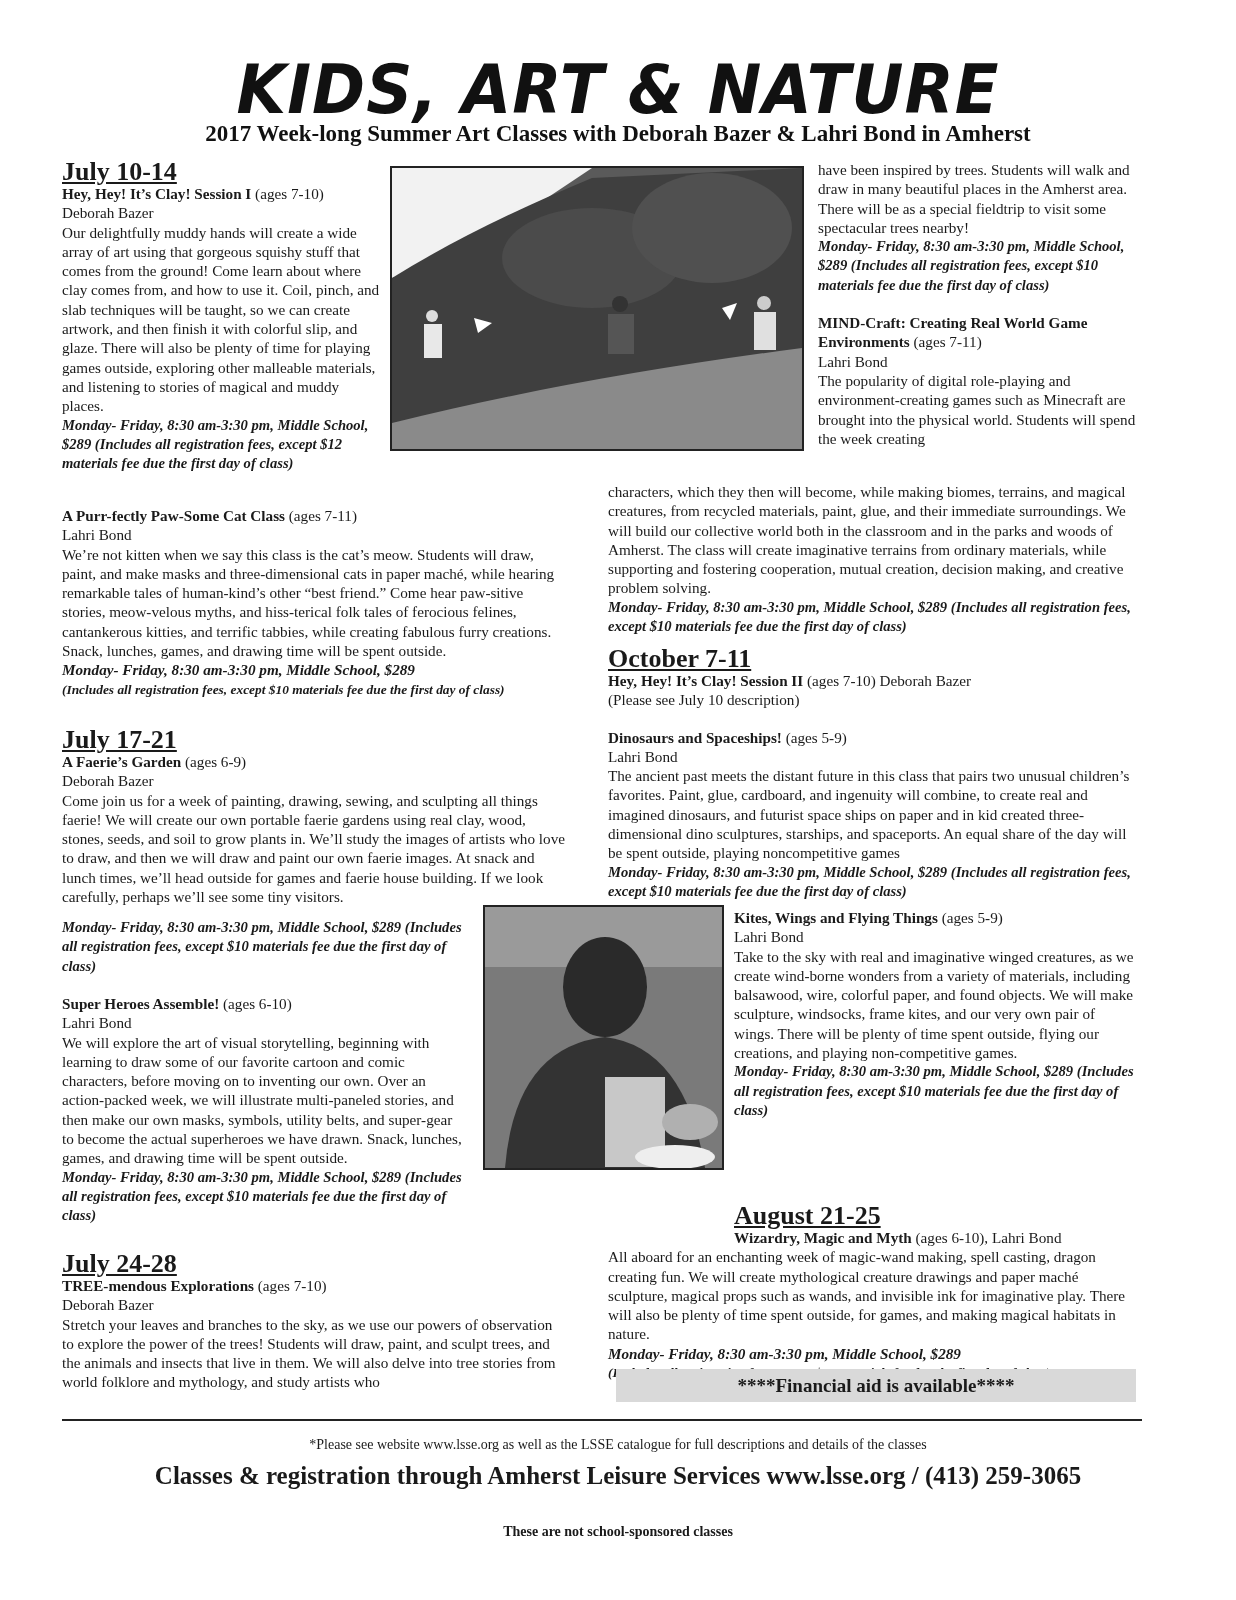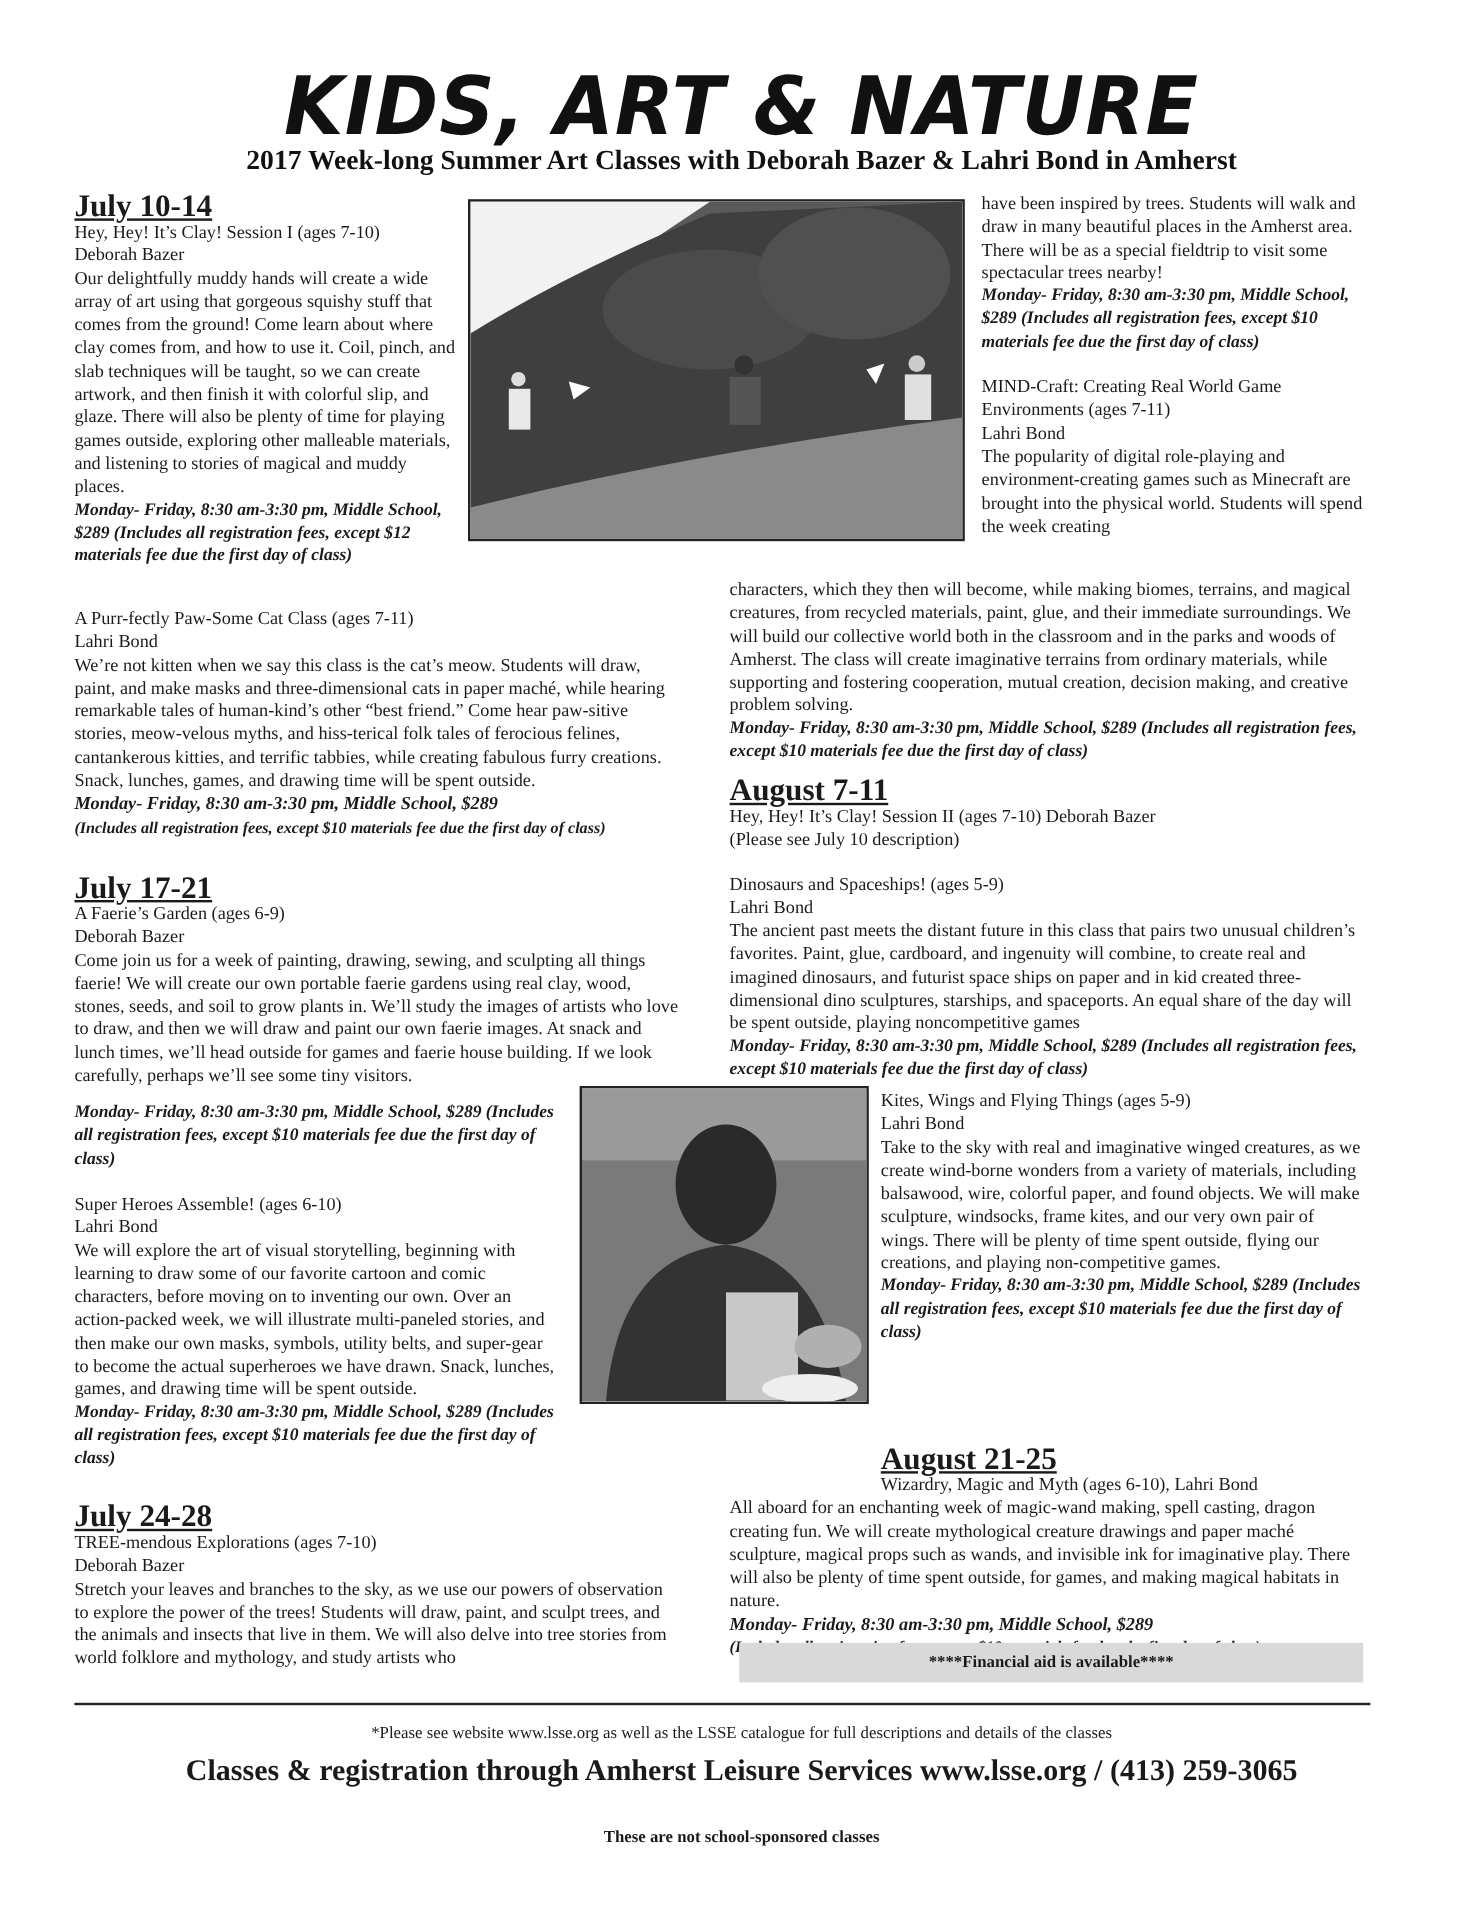--- a/index.html
+++ b/index.html
@@ -7,27 +7,27 @@
          font-family:"Liberation Serif", "DejaVu Serif", serif; color:#1a1a1a; }
   .abs { position:absolute; }
   .title { left:0; width:1236px; top:52px; text-align:center;
            font-family:"DejaVu Sans", sans-serif; font-weight:bold; font-style:italic;
            font-size:64px; letter-spacing:1px; color:#111; transform:scaleY(1.05);
            line-height:76px; }
   .subtitle { left:0; width:1236px; top:120px; text-align:center; font-weight:bold;
               font-size:23px; line-height:28px; color:#111; }
   .block { font-size:15.2px; line-height:19.3px; }
   .date { font-weight:bold; text-decoration:underline; font-size:26px; line-height:24px; display:block; }
-  .ct { font-weight:normal;margin-top:12px; }
+  .ct { font-weight:bold;margin-top:12px; }
   .sched { font-weight:bold; font-style:italic; display:block; }
   .p { display:block;font-family:Liberation Serif, serif; }
   .gap { display:block; height:18px; }
   .photo { border:2px solid #222; box-sizing:border-box; overflow:hidden; }
   .aid { left:616px; top:1369px; width:520px; height:33px; background:#d9d9d9;
-         text-align:center; font-weight:bold; font-size:14px; line-height:33px; }
+         text-align:center; font-weight:bold; font-size:19px; line-height:33px; }
   .rule { left:62px; top:1419px; width:1080px; height:2px; background:#222; }
   .note { left:0; width:1236px; top:1434px; text-align:center; font-size:14px; line-height:22px; }
   .reg { left:0; width:1236px; top:1461px; text-align:center; font-weight:bold; font-size:25px; line-height:30px; }
   .disc { left:0; width:1236px; top:1523px; text-align:center; font-weight:bold; font-size:14px; line-height:18px; }
 </style>
 </head>
 <body>
 
 <div class="abs title">KIDS, ART &amp; NATURE</div>
 <div class="abs subtitle">2017 Week-long Summer Art Classes with Deborah Bazer &amp; Lahri Bond in Amherst</div>
@@ -123,21 +123,21 @@
   <span class="p">Lahri Bond</span>
   <span class="p">The popularity of digital role-playing and environment-creating games such as Minecraft are brought into the physical world. Students will spend the week creating</span>
 </div>
 
 <div class="abs block" style="left:608px; top:482px; width:525px;">
   <span class="p">characters, which they then will become, while making biomes, terrains, and magical creatures, from recycled materials, paint, glue, and their immediate surroundings. We will build our collective world both in the classroom and in the parks and woods of Amherst. The class will create imaginative terrains from ordinary materials, while supporting and fostering cooperation, mutual creation, decision making, and creative problem solving.</span>
   <span class="sched" style="font-size:14.6px;">Monday- Friday, 8:30 am-3:30 pm, Middle School, $289 (Includes all registration fees, except $10 materials fee due the first day of class)</span>
 </div>
 
 <div class="abs block" style="left:608px; top:647px; width:525px;">
-  <span class="date">August 7-11</span>
+  <span class="date">October 7-11</span>
   <div>
     <span class="ct">Hey, Hey! It’s Clay! Session II</span>
     <span>(ages 7-10)</span>
     <span>Deborah Bazer</span>
     <span class="p">(Please see July 10 description)</span>
   </div>
   <span class="gap"></span>
   <div>
     <span class="ct">Dinosaurs and Spaceships!</span>
     <span>(ages 5-9)</span>

